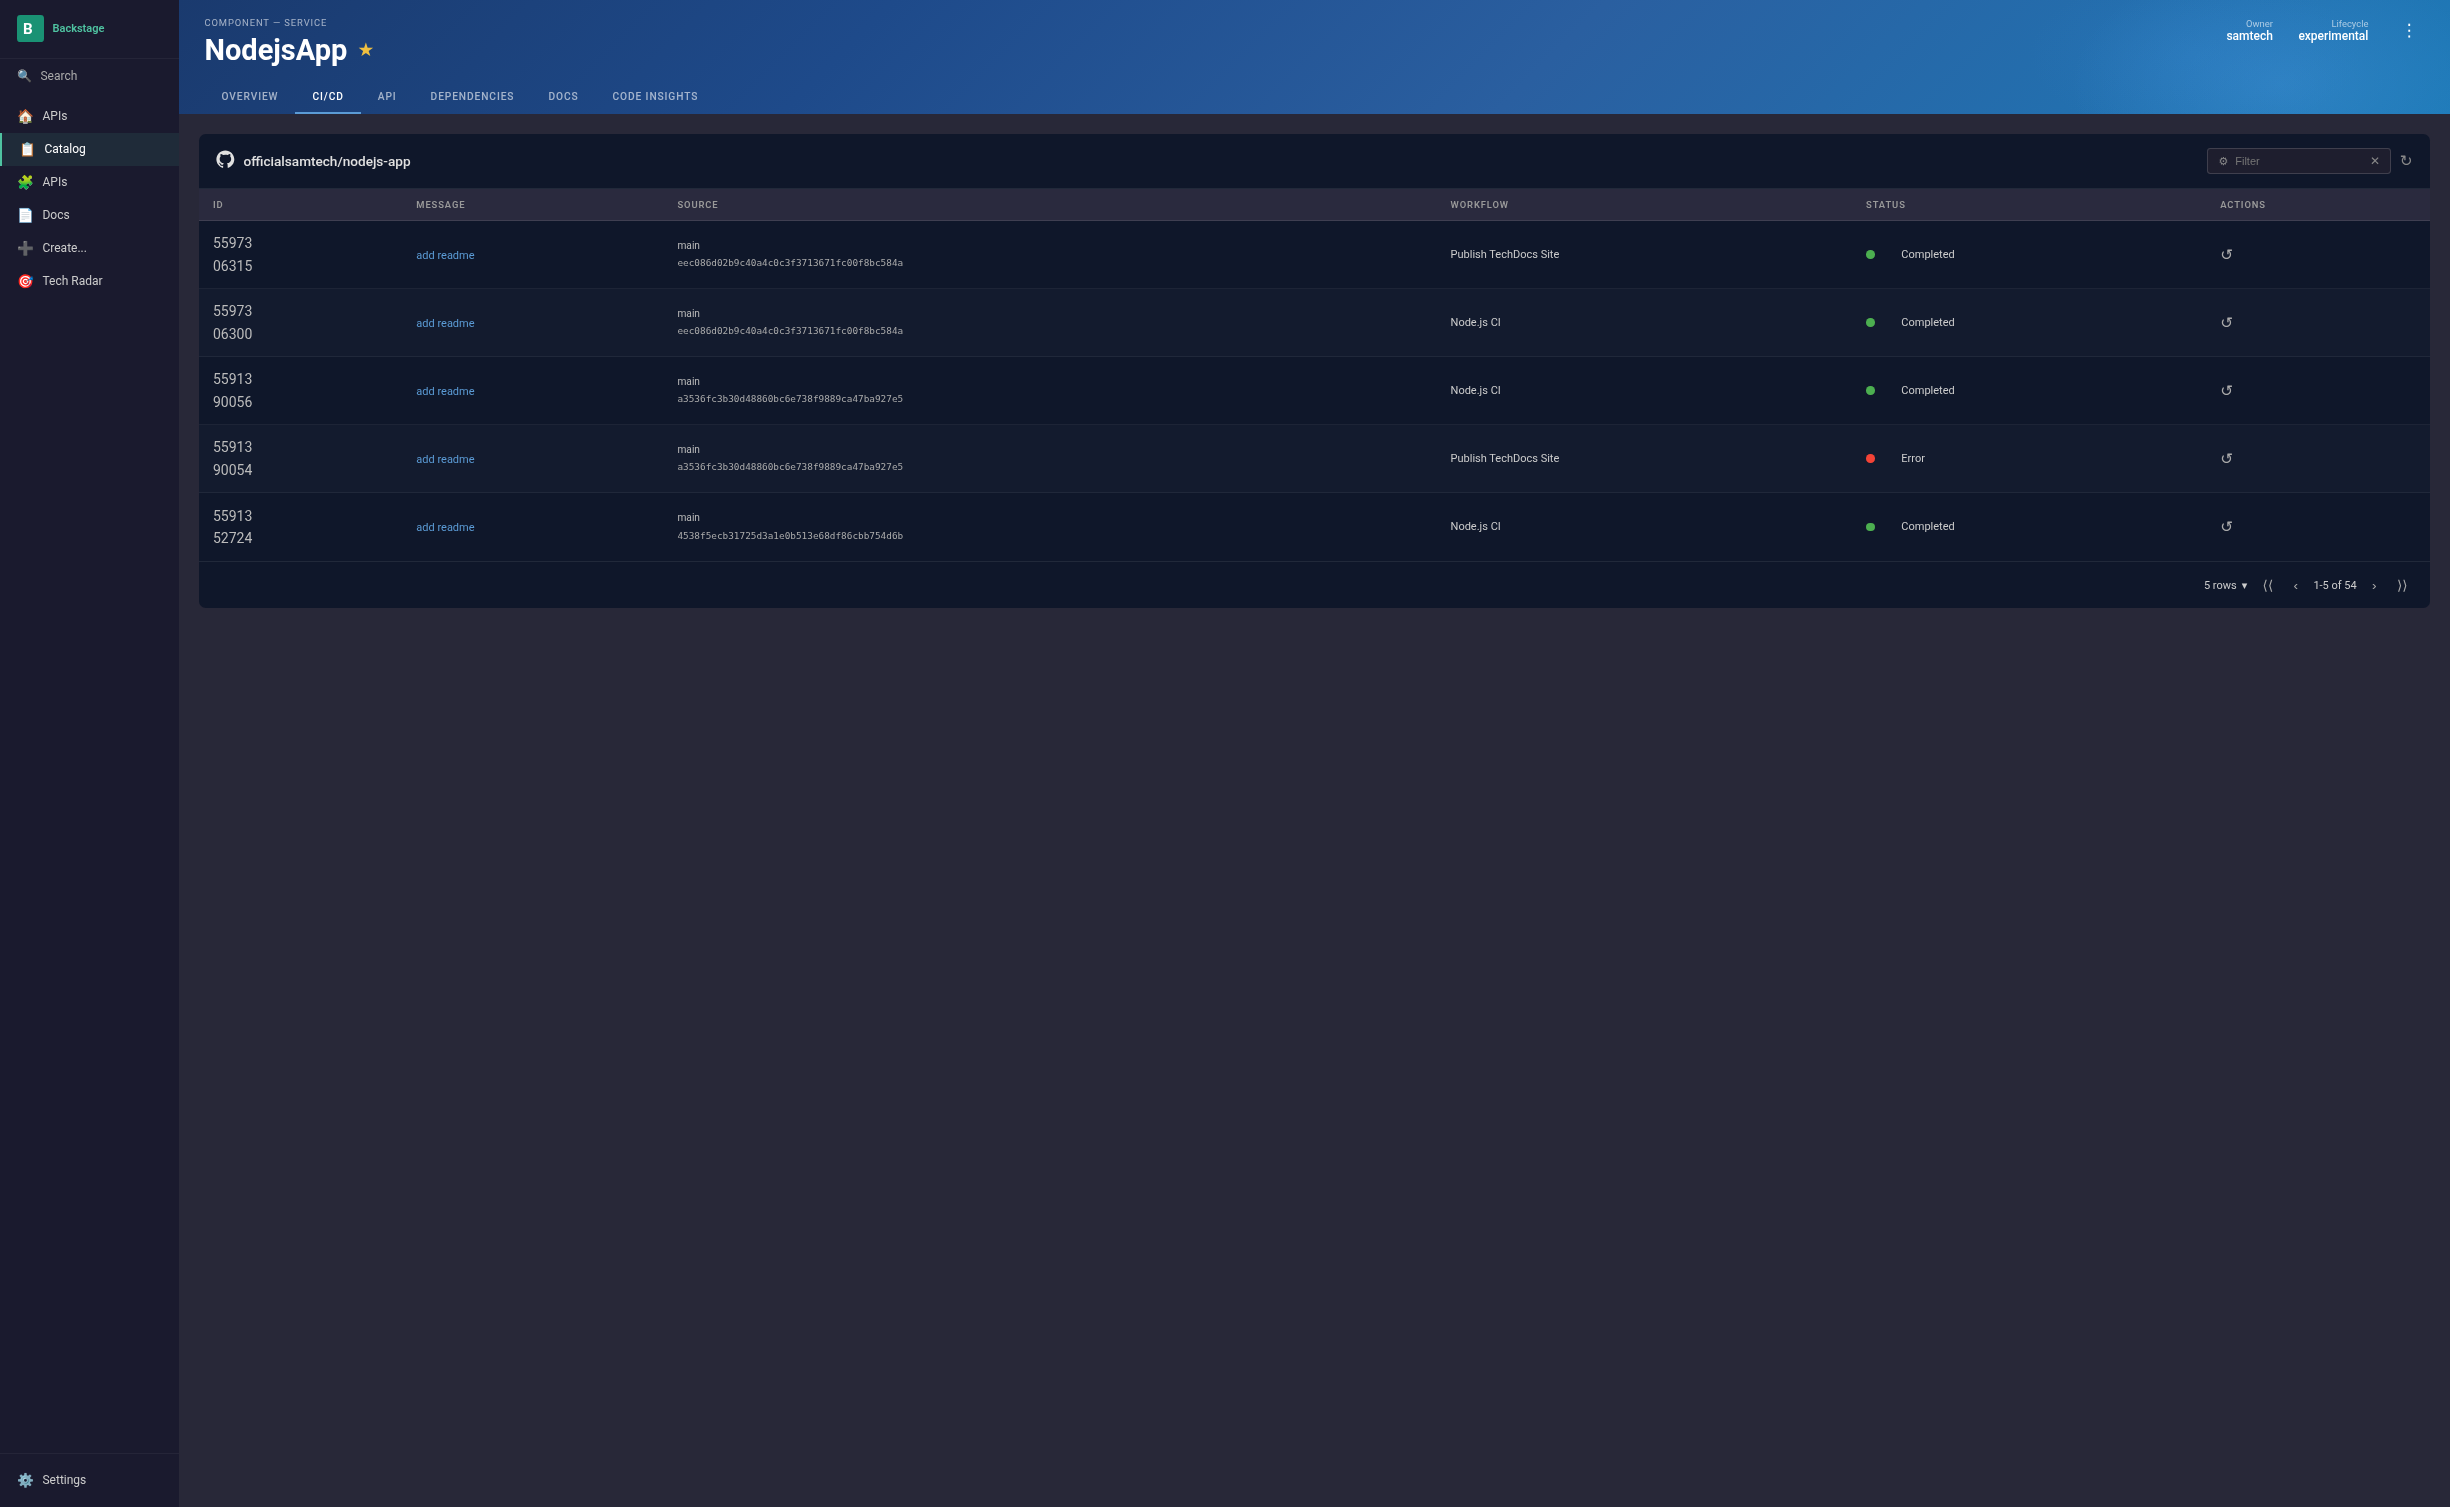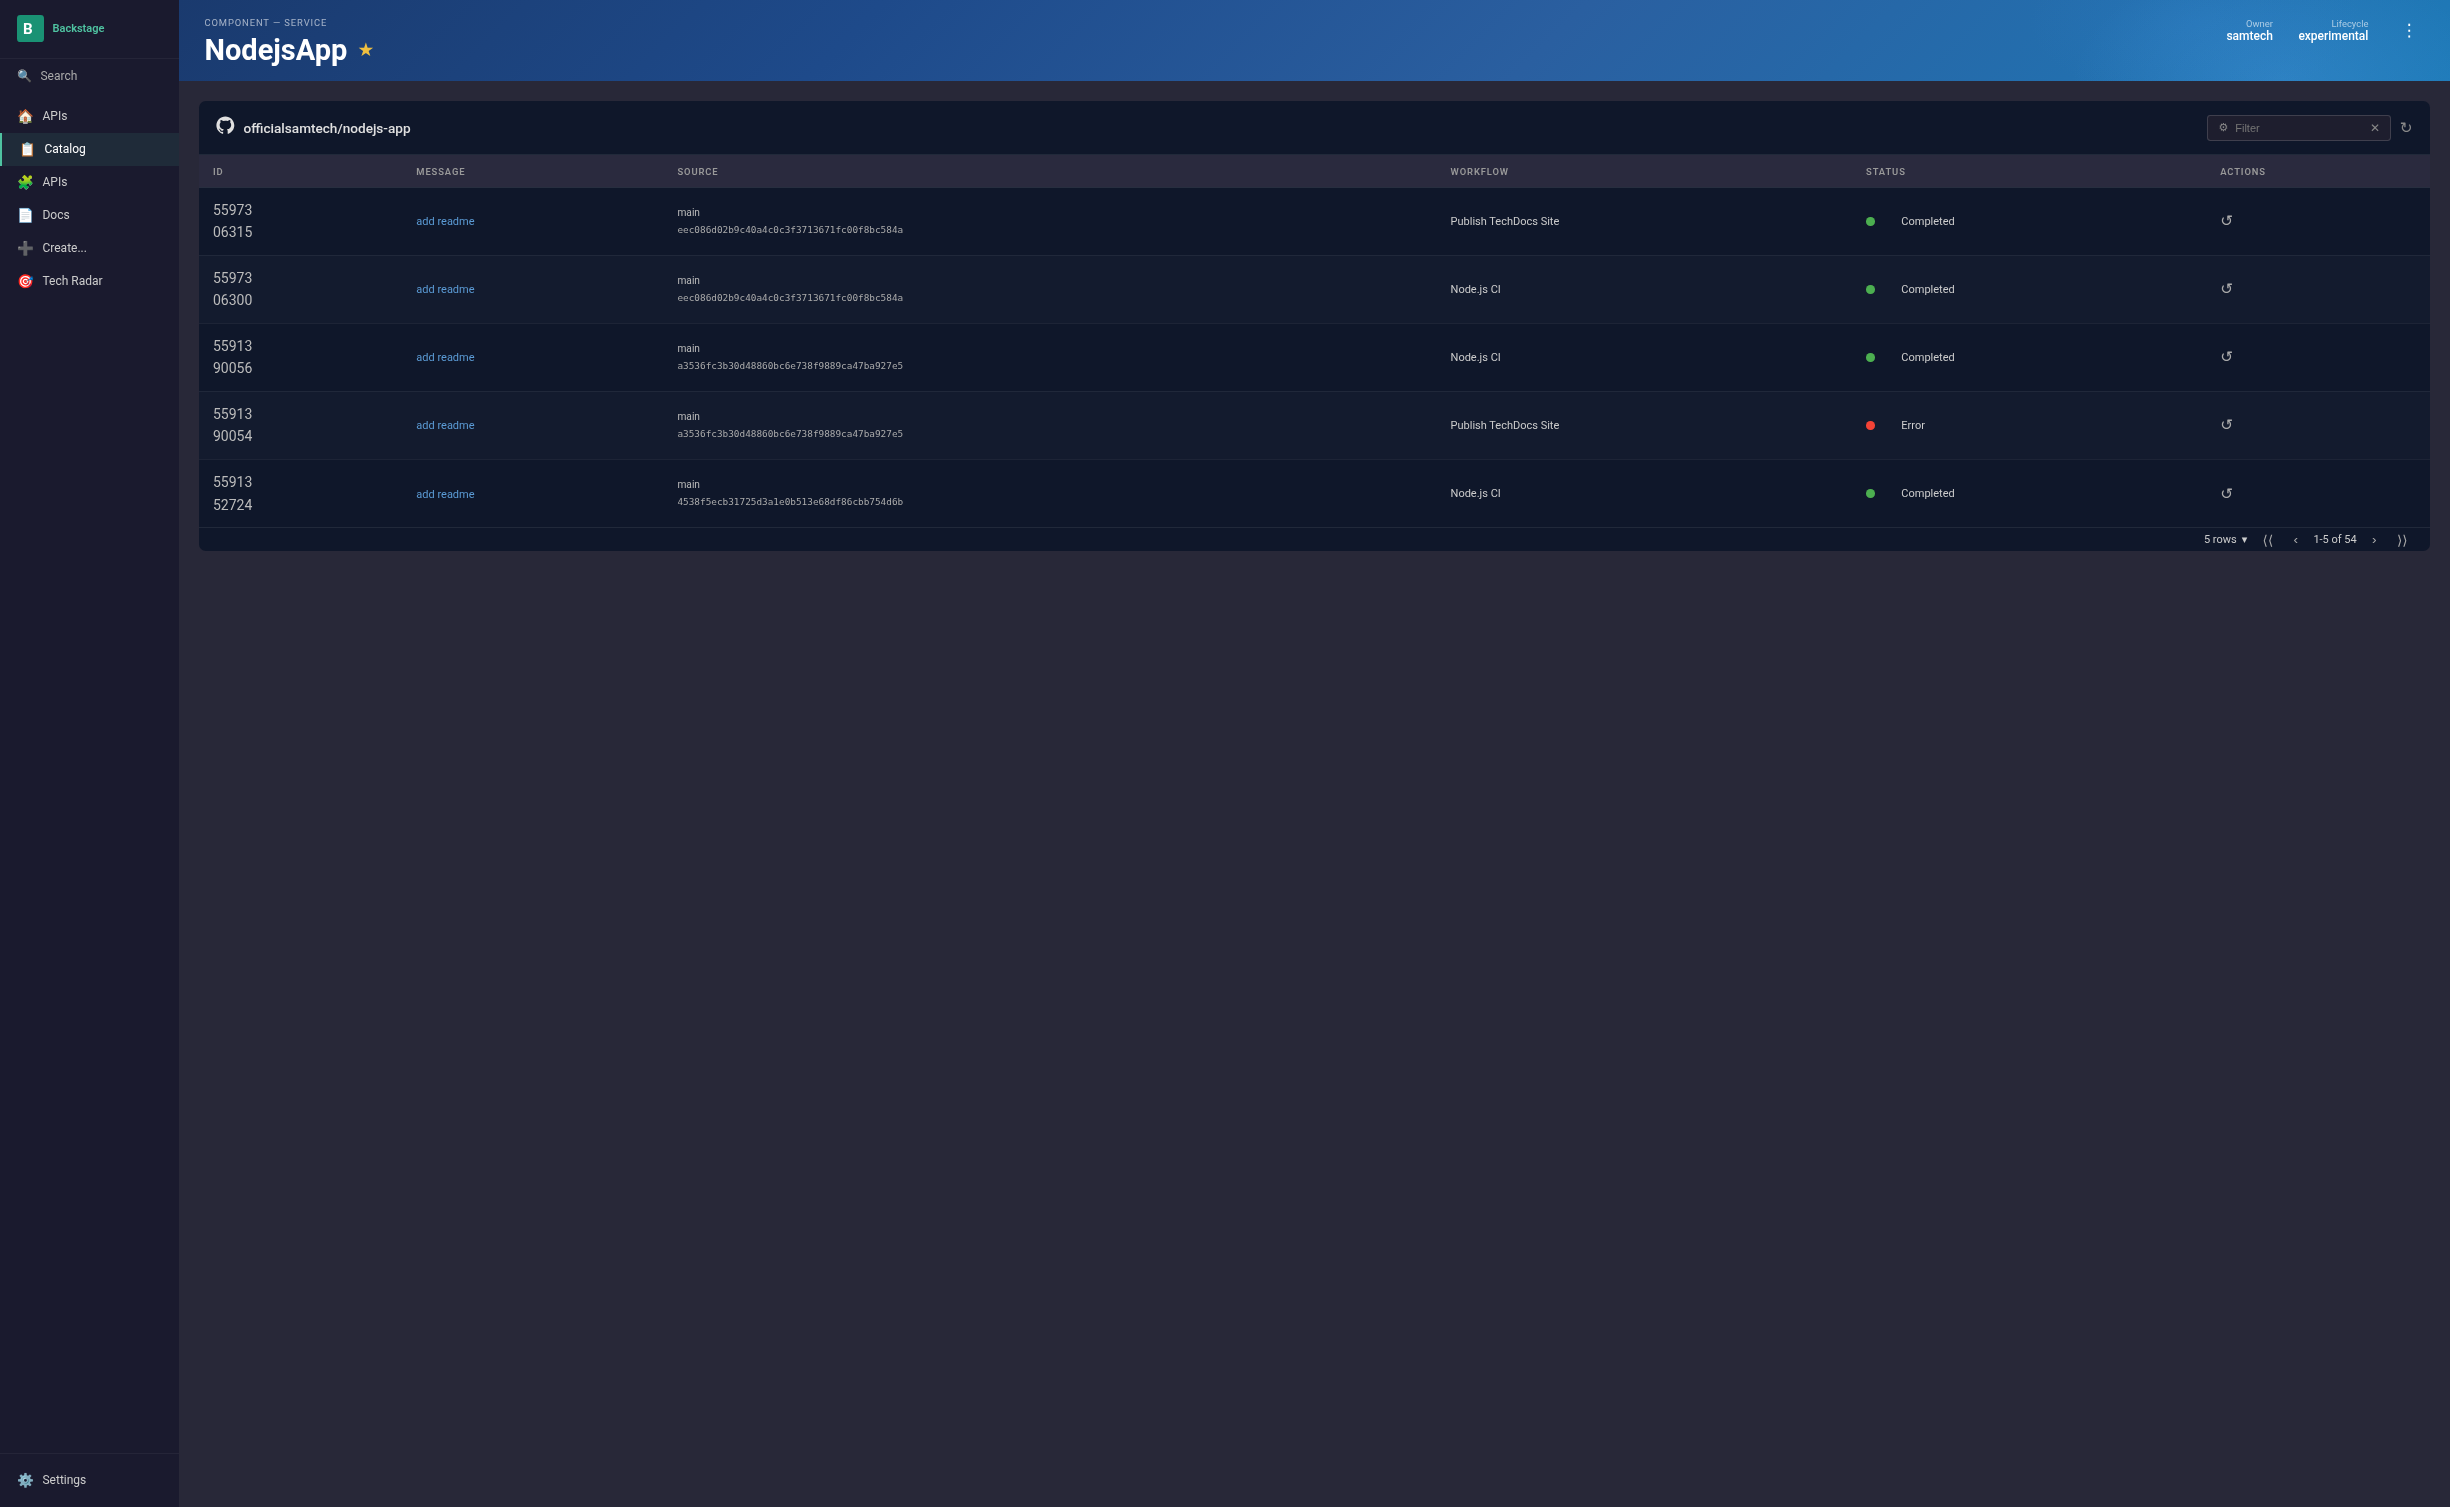--- a/index.html
+++ b/index.html
@@ -202,21 +202,21 @@
     .status-dot.completed { background: #4caf50; }
     .status-dot.error { background: #f44336; }
     .status-text { color: #ccc; margin-left: 20px; }
     .action-btn { background: none; border: none; color: #aaa; cursor: pointer; font-size: 15.3px; }
 
     
     .pagination {
       display: flex;
       align-items: center;
       justify-content: flex-end;
-      padding: 0 17px;
+      padding: 12px 17px;
       gap: 10.2px;
       border-top: 0.9px solid rgba(255,255,255,0.08);
     }
     .rows-select {
       display: flex;
       align-items: center;
       gap: 5.1px;
       color: #ccc;
       font-size: 11px;
       cursor: pointer;
@@ -294,20 +294,28 @@
           <div class="meta-value">samtech</div>
         </div>
         <div class="meta-item">
           <div class="meta-label">Lifecycle</div>
           <div class="meta-value">experimental</div>
         </div>
         <div class="meta-more">⋮</div>
       </div>
     </div>
 
+    <div class="tabs-row">
+      <div class="tab">OVERVIEW</div>
+      <div class="tab active">CI/CD</div>
+      <div class="tab">API</div>
+      <div class="tab">DEPENDENCIES</div>
+      <div class="tab">DOCS</div>
+      <div class="tab">CODE INSIGHTS</div>
+    </div>
   </div>
 
   <div class="content-area">
     <div class="cicd-panel">
 
       <div class="panel-header">
         <div class="repo-name">
           <span class="github-icon">
             <svg width="18.7" height="18.7" viewBox="0 0 24 24" fill="#e0e0e0" xmlns="http://www.w3.org/2000/svg">
               <path d="M12 .5C5.65.5.5 5.65.5 12c0 5.1 3.3 9.42 7.88 10.95.58.1.79-.25.79-.56v-2.04c-3.2.7-3.87-1.54-3.87-1.54-.52-1.34-1.28-1.7-1.28-1.7-1.05-.72.08-.7.08-.7 1.16.08 1.77 1.2 1.77 1.2 1.03 1.76 2.7 1.25 3.36.96.1-.75.4-1.25.73-1.54-2.56-.29-5.25-1.28-5.25-5.7 0-1.26.45-2.29 1.19-3.09-.12-.29-.52-1.46.11-3.05 0 0 .97-.31 3.18 1.19a11.1 11.1 0 012.9-.39c.98 0 1.97.13 2.9.39 2.2-1.5 3.17-1.19 3.17-1.19.63 1.59.23 2.76.11 3.05.74.8 1.19 1.83 1.19 3.09 0 4.43-2.7 5.41-5.27 5.69.42.36.79 1.07.79 2.16v3.2c0 .31.21.67.8.56C20.2 21.42 23.5 17.1 23.5 12 23.5 5.65 18.35.5 12 .5z"></path>

